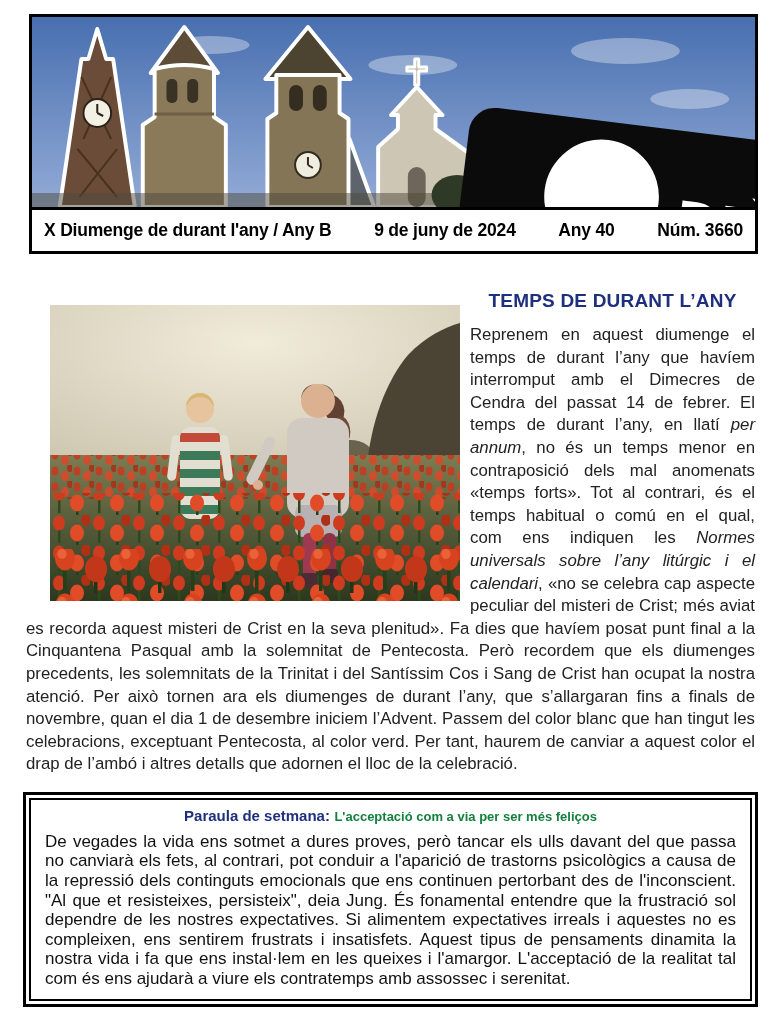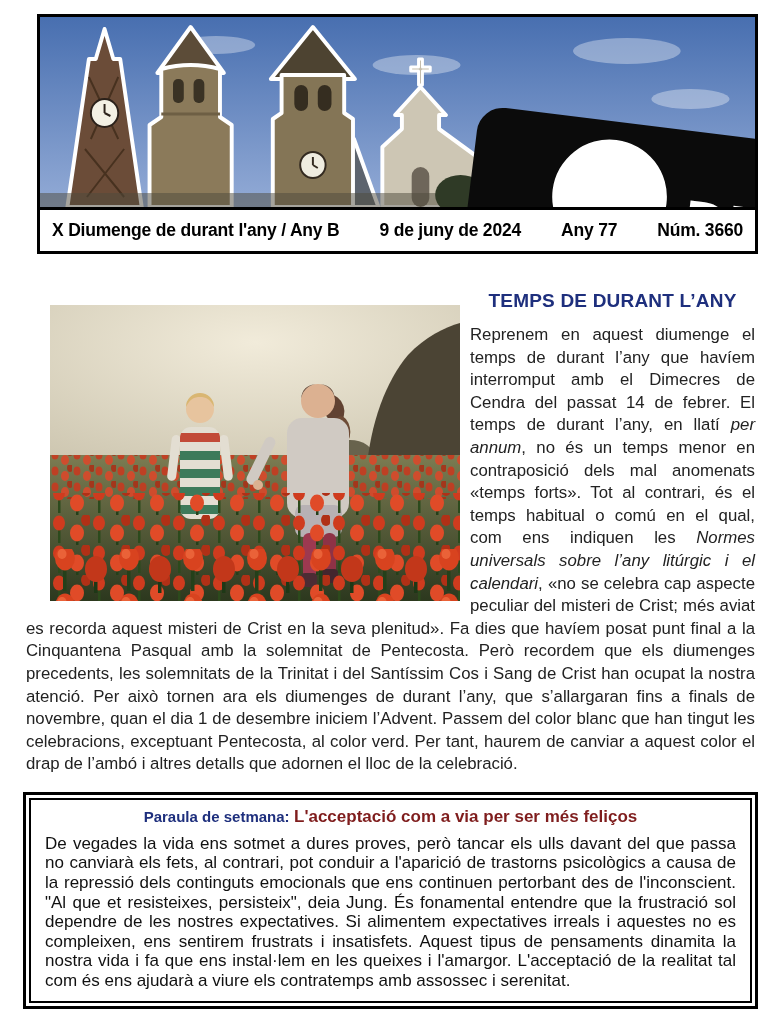--- a/index.html
+++ b/index.html
@@ -6,21 +6,21 @@
   html,body { background:#ffffff; }
   .page {
     width:781px; height:1024px; margin:0 auto; background:#ffffff;
     position:relative; overflow:hidden;
     display:flex; flex-direction:column;
     font-family:"Liberation Sans", sans-serif; color:#1a1a1a;
   }
 
   
   .masthead {
-    margin:14px 23px 0 37px;
+    margin:14px 23px 0 29px;
     border:3px solid #000;
   }
   .photo-strip { position:relative; height:190px; overflow:hidden; background:#5b82c0; }
   .photo-strip svg { display:block; width:100%; height:100%; }
 
   .logo-card {
     position:absolute; left:438px; top:90px; width:430px; height:190px;
     background:#0b0b0b; border-radius:26px;
     transform:rotate(7deg); transform-origin:18px 16px;
     padding:8px 0 0 52px; color:#fff;
@@ -56,21 +56,21 @@
   .it { font-style:italic; }
 
   
   .word-box { margin:16px 23px 0 23px; border:3px solid #000; padding:3px; }
   .word-box-inner { border:2px solid #000; padding:7px 14px 10px 14px; }
   .word-box-heading { text-align:center; margin-bottom:7px; white-space:nowrap; }
   .word-box-heading .main {
     font-size:15px; font-weight:bold; color:#1e2f7d;
   }
   .word-box-heading .sub {
-    font-size:17px; font-weight:bold; color:#7f1d1d;
+    font-size:13px; font-weight:bold; color:#15803d;
   }
   .word-box-body {
     text-align:justify; font-size:17px; line-height:19.6px; color:#111;
   }
 </style>
 </head>
 <body>
 
 <div class="page">
 
@@ -129,21 +129,21 @@
           </svg>
           <span class="logo-title">DIÀLEG</span>
         </div>
 
       </div>
     </div>
 
     <div class="date-bar">
       <span>X Diumenge de durant l'any / Any B</span>
       <span>9 de juny de 2024</span>
-      <span>Any 77</span>
+      <span>Any 40</span>
       <span>Núm. 3660</span>
     </div>
   </div>
 
   <div class="article">
     <svg class="article-photo" viewBox="0 0 410 296" preserveAspectRatio="none">
       <defs>
         <radialGradient id="tsky" cx="50%" cy="22%" r="85%">
           <stop offset="0" stop-color="#f1ebda"></stop>
             <stop offset="1" stop-color="#cdc6b0"></stop>

